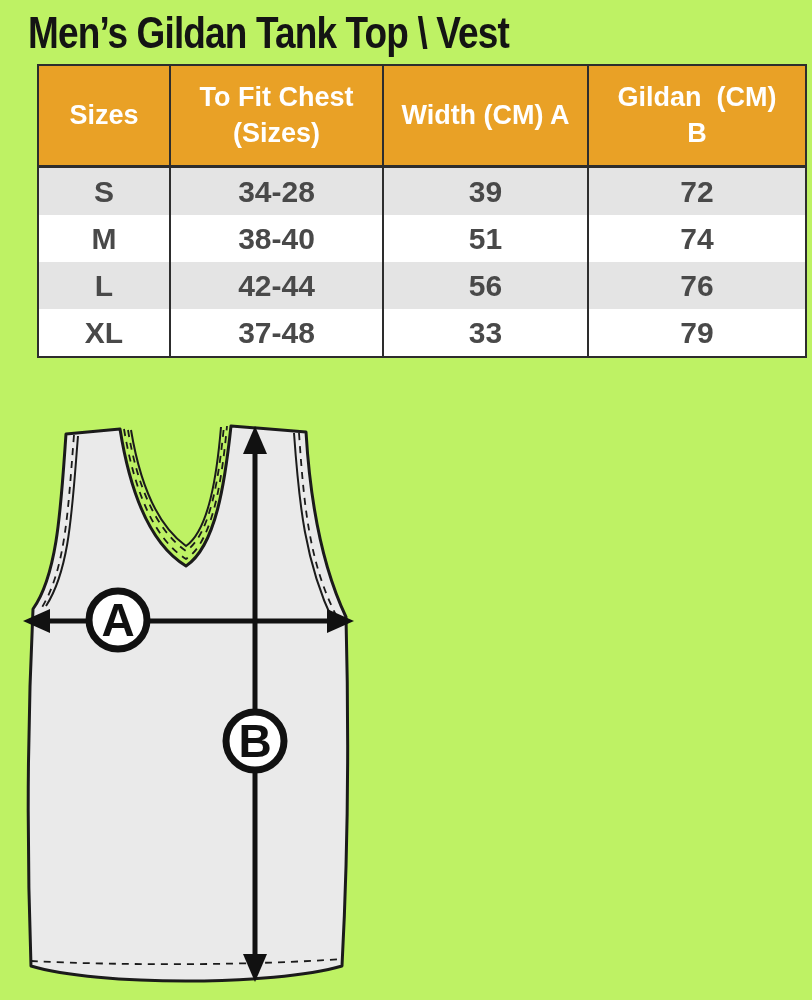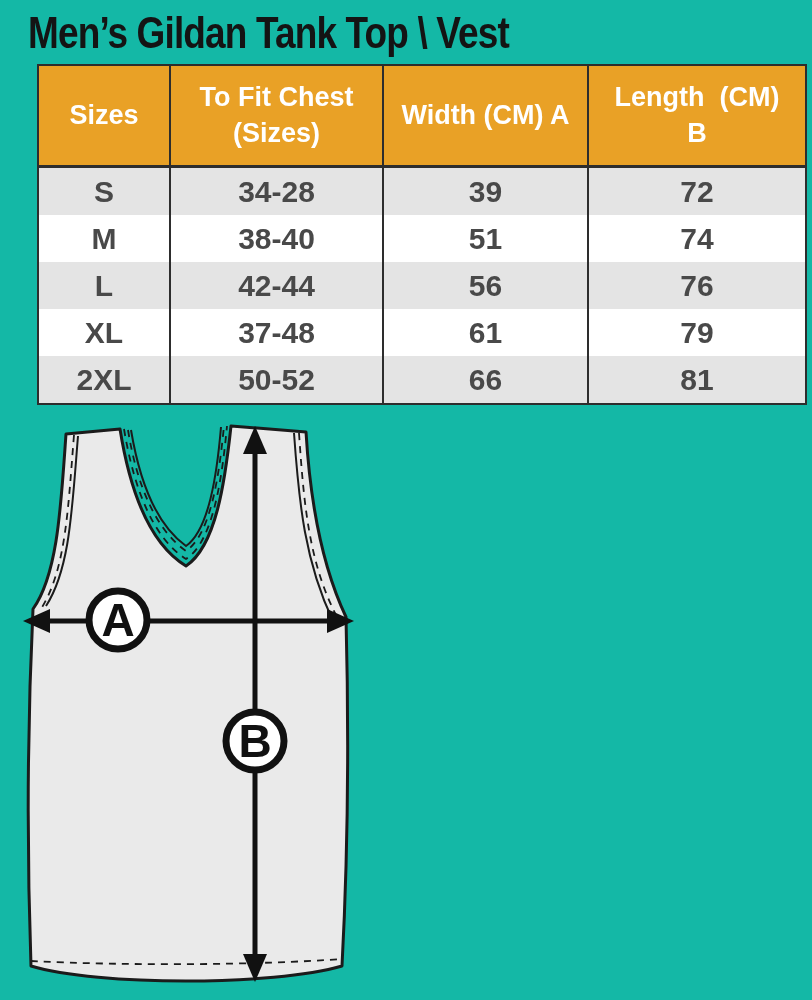--- a/index.html
+++ b/index.html
@@ -1,17 +1,17 @@
 <!DOCTYPE html>
 <html><head>
 <meta charset="utf-8">
 <style>
   html,body { margin:0; padding:0; background:#ffffff; }
   .screen {
-    position:relative; width:812px; height:1000px; background:#14b8a6;
+    position:relative; width:812px; height:1000px; background:#bef264;
     font-family:"Liberation Sans", sans-serif; overflow:hidden;
   }
   .page-title {
     position:absolute; left:28px; top:8px; margin:0;
     font-size:44px; font-weight:bold; color:#141414;
     letter-spacing:-1px; white-space:nowrap;
     transform:scaleX(0.84); transform-origin:left top;
   }
   table.size-table {
     position:absolute; left:37px; top:64px; width:768px;
@@ -56,21 +56,21 @@
         <col style="width:213px">
         <col style="width:205px">
         <col style="width:218px">
     </colgroup>
     <thead>
       <tr>
         <th>Sizes</th>
         <th>To Fit Chest
 (Sizes)</th>
         <th>Width (CM) A</th>
-        <th>Length  (CM)
+        <th>Gildan  (CM)
 B</th>
       </tr>
     </thead>
     <tbody>
       <tr>
         <td>S</td>
         <td>34-28</td>
         <td>39</td>
         <td>72</td>
       </tr>
@@ -82,28 +82,22 @@
       </tr>
       <tr>
         <td>L</td>
         <td>42-44</td>
         <td>56</td>
         <td>76</td>
       </tr>
       <tr>
         <td>XL</td>
         <td>37-48</td>
-        <td>61</td>
+        <td>33</td>
         <td>79</td>
-      </tr>
-      <tr>
-        <td>2XL</td>
-        <td>50-52</td>
-        <td>66</td>
-        <td>81</td>
       </tr>
     </tbody>
   </table>
 
   <svg class="diagram-svg" width="346" height="582" viewBox="0 0 346 582" xmlns="http://www.w3.org/2000/svg">
 
     <path class="tank-outline" d="M 48,20
          C 43,90 40,160 15,195
          C 9,320 9,440 13,552
          C 80,572 255,572 324,552

